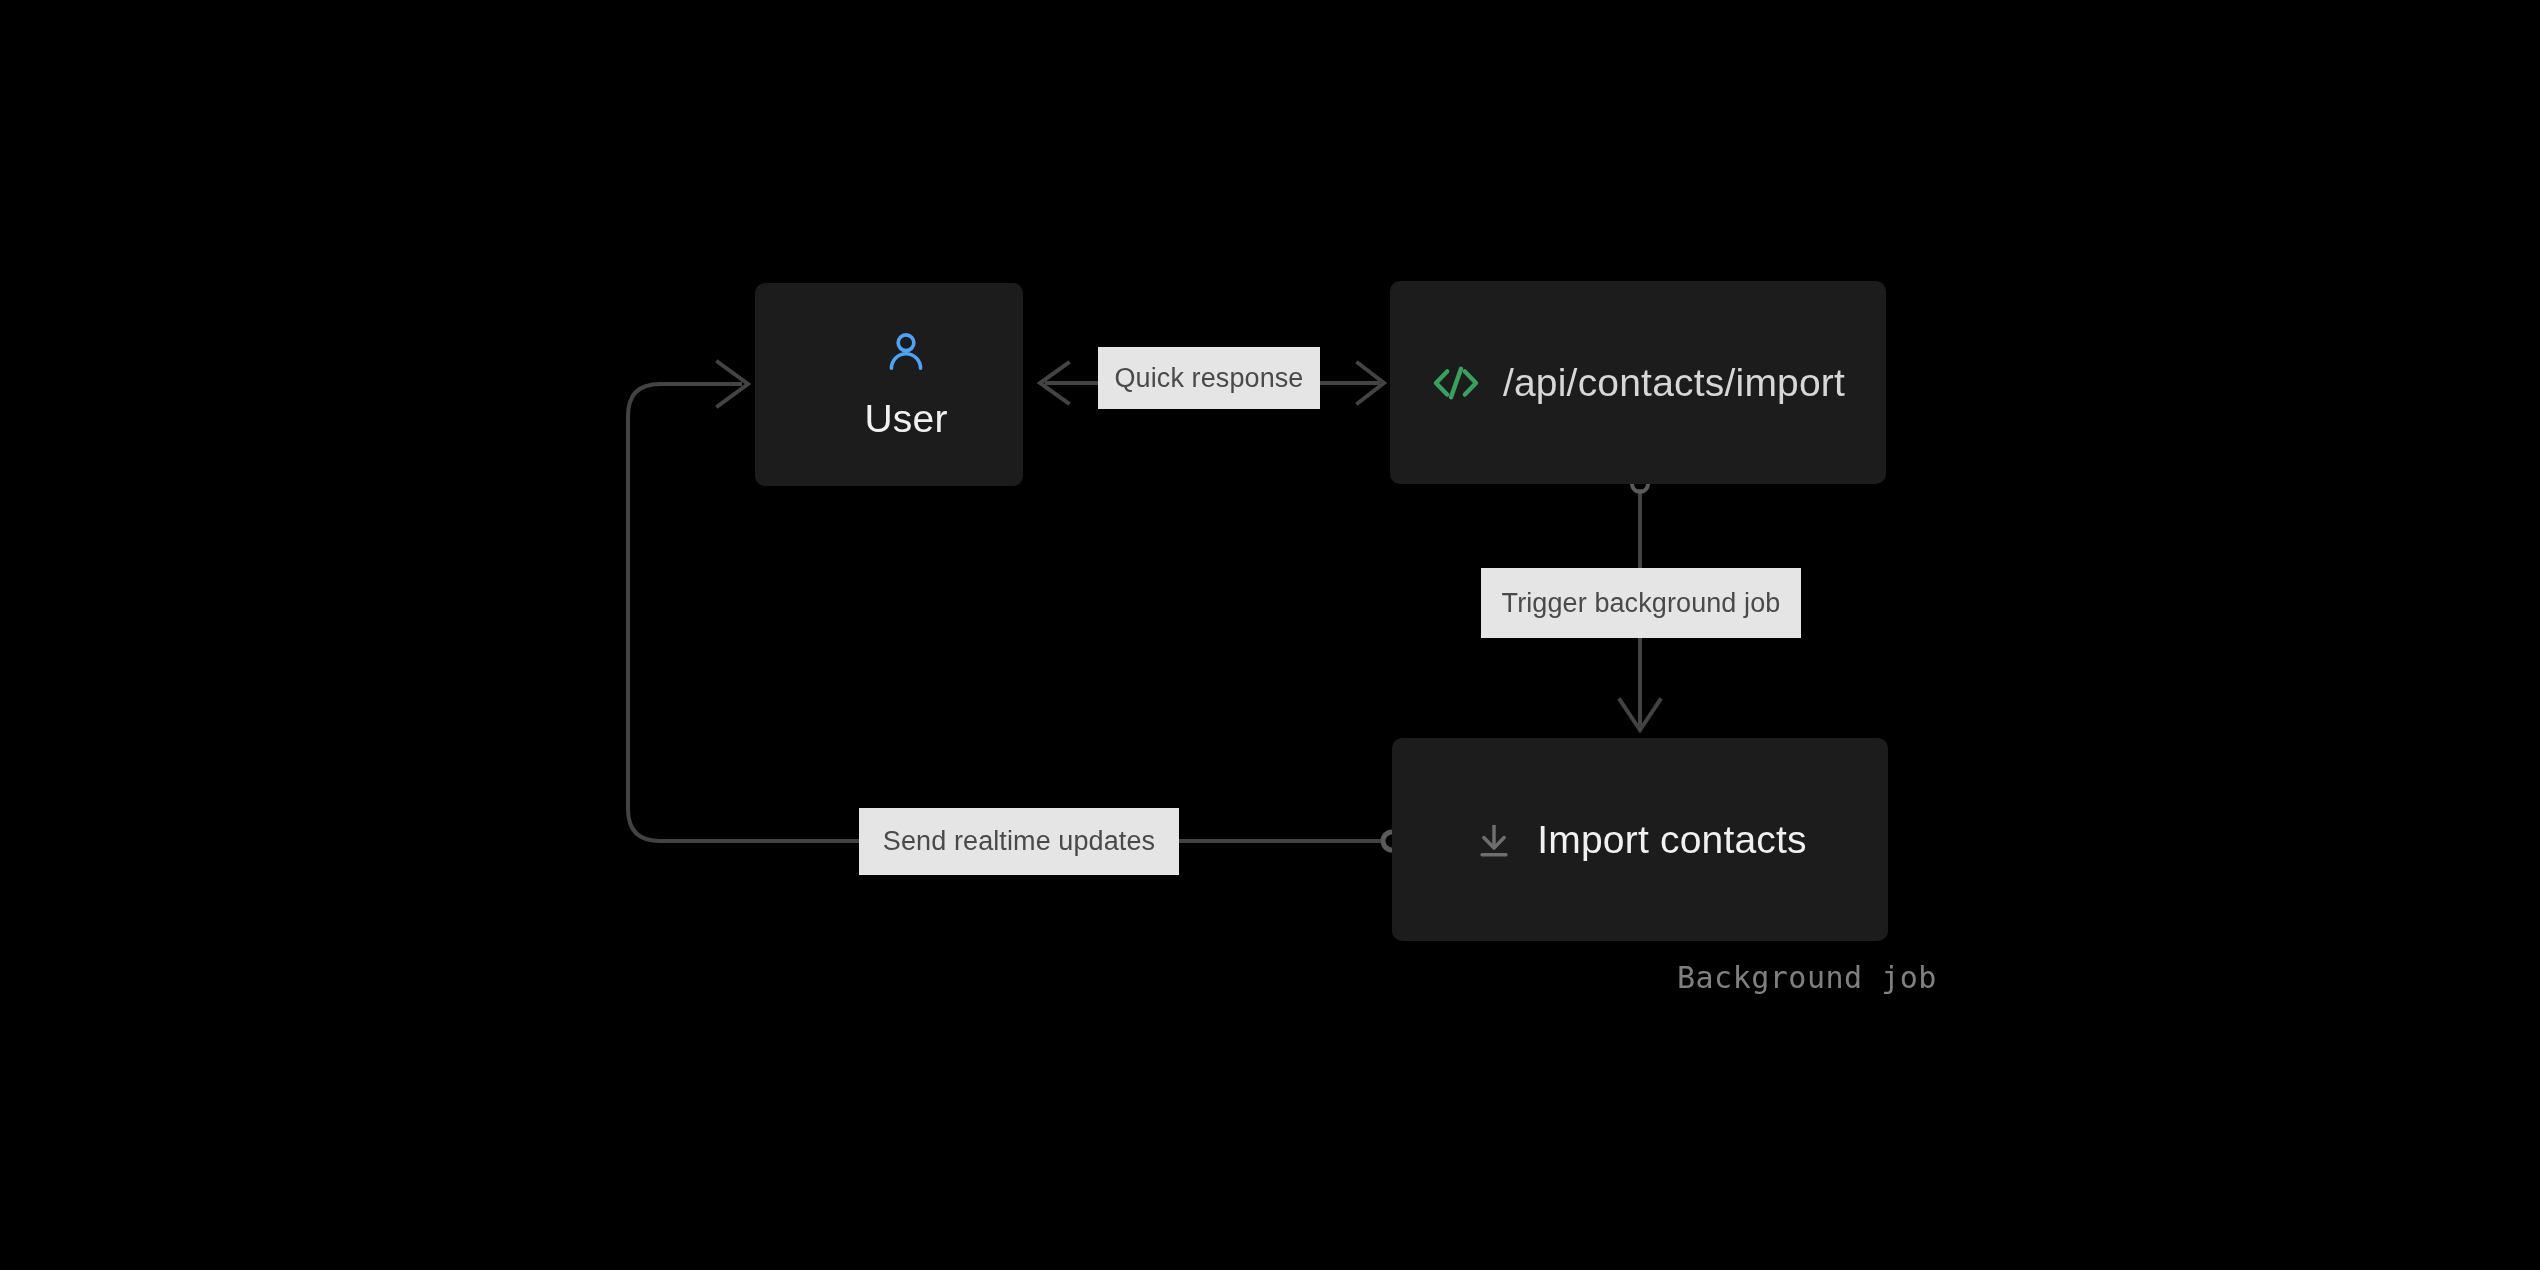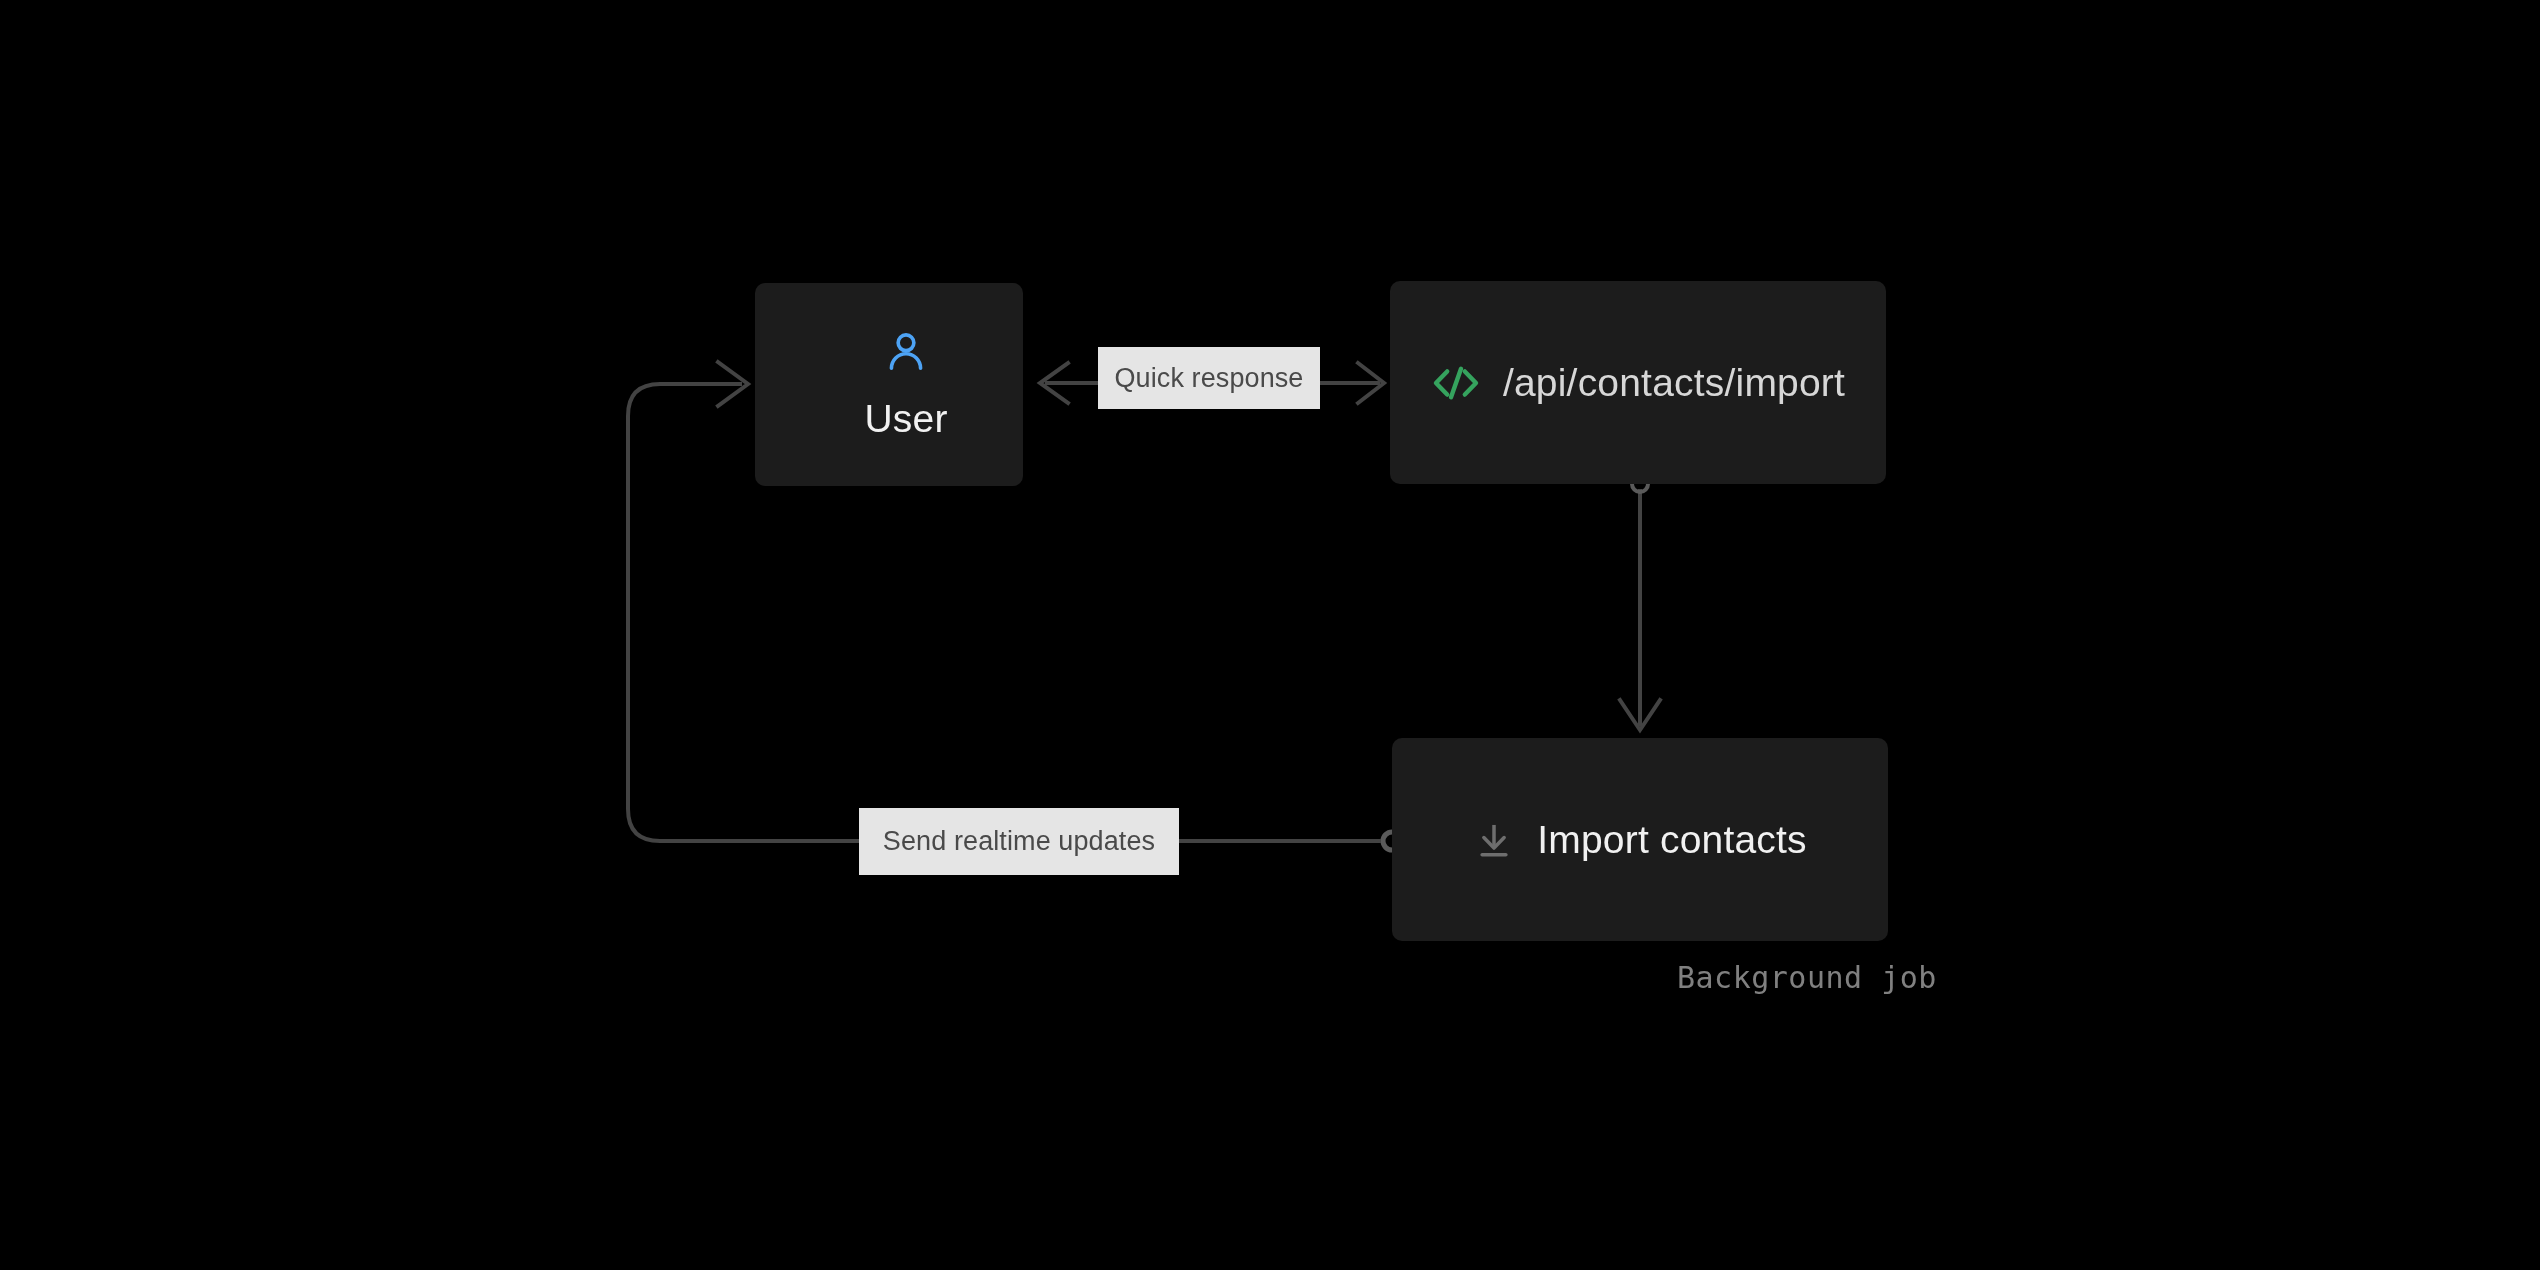--- a/index.html
+++ b/index.html
@@ -209,18 +209,19 @@
           <polyline points="6.2,10.6 12,16.6 17.8,10.6" fill="none" stroke="#6e6e6e" stroke-width="2" stroke-linecap="round" stroke-linejoin="round"></polyline>
           <line x1="5.2" y1="20.4" x2="18.8" y2="20.4" stroke="#6e6e6e" stroke-width="2" stroke-linecap="round"></line>
         </svg>
       </span>
       <span class="node-label">Import contacts</span>
     </div>
   </div>
 
   <div class="edge-label" id="label-quick">Quick response</div>
 
+  <div class="edge-label" id="label-trigger">Trigger background job</div>
 
   <div class="edge-label" id="label-realtime">Send realtime updates</div>
 
   <div class="caption" id="caption-bg-job">Background job</div>
 
 </div>
 
 </body></html>

